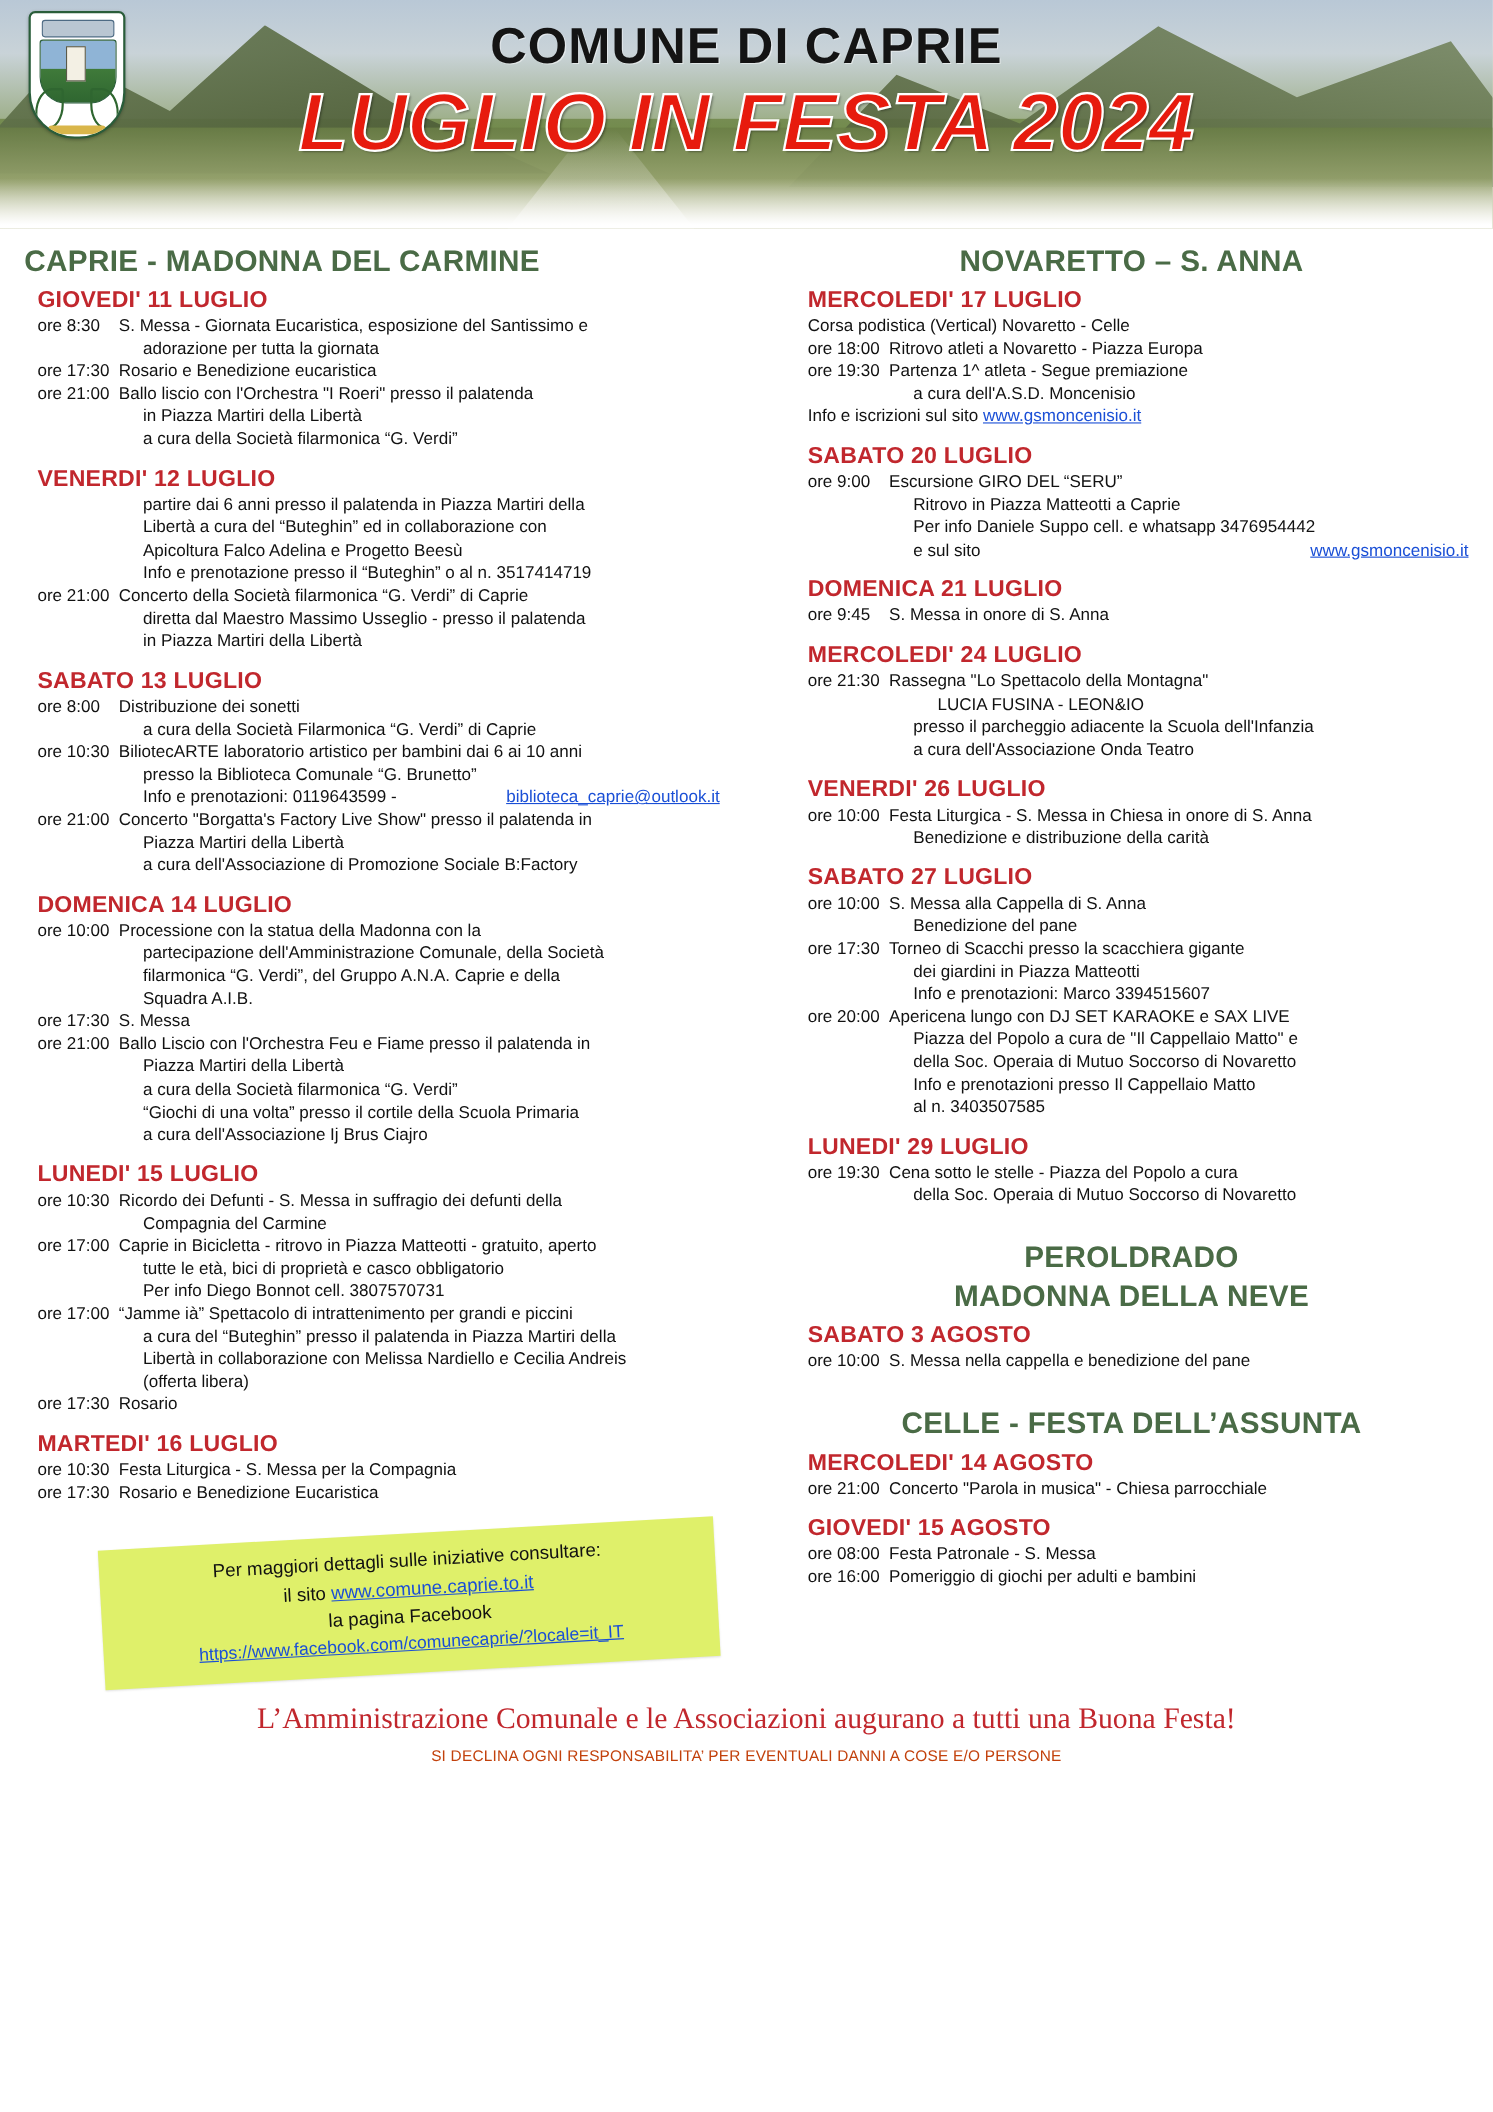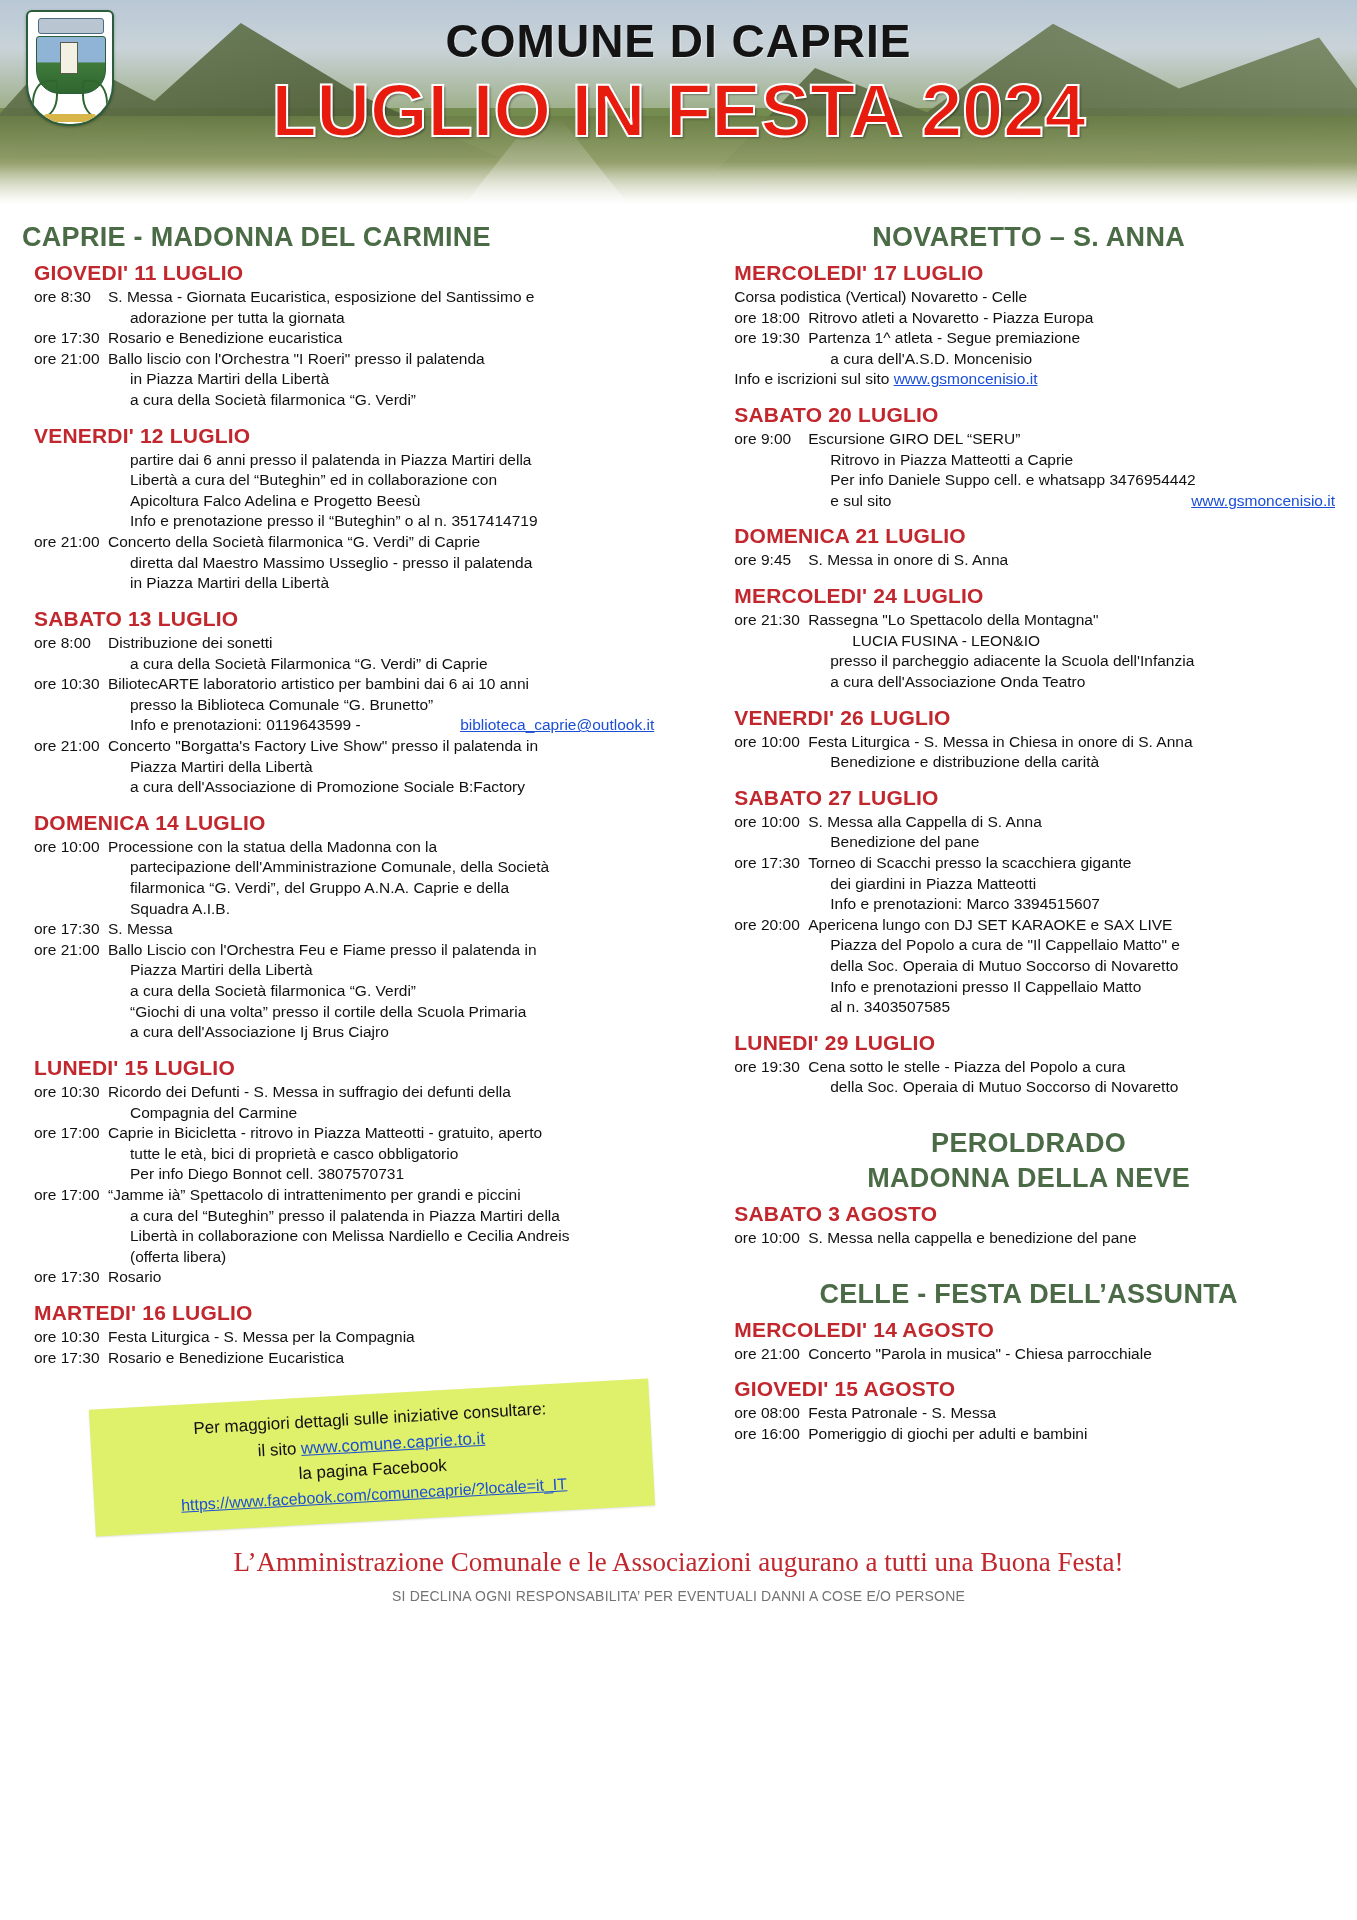--- a/index.html
+++ b/index.html
@@ -110,20 +110,21 @@
   .title-sub {
     position: absolute;
     left: 0; top: 68px; width: 100%;
     text-align: center;
     font-size: 74px;
     font-weight: bold;
     letter-spacing: 0px;
     color: #e71b0e;
     -webkit-text-stroke: 2px #ffffff;
     text-shadow: 2px 2px 2px rgba(0,0,0,.35);
+    font-style: italic;
   }
 
   
   .content {
     position: relative;
     display: flex;
     gap: 32px;
     padding: 8px 22px 0 22px;
     box-sizing: border-box;
     width: 1357px;
@@ -208,21 +209,21 @@
     padding-bottom: 16px;
   }
   .footer .aug {
     font-family: "Liberation Serif", serif;
     font-size: 27px;
     color: #c1272d;
     margin-bottom: 10px;
   }
   .footer .disc {
     font-size: 14px;
-    color: #737373;
+    color: #c2410c;
     letter-spacing: .2px;
   }
 
   .spacer-24 { height: 24px; }
 </style>
 </head>
 <body>
 
 <div class="header">
   <div class="hdr-sky"></div>

